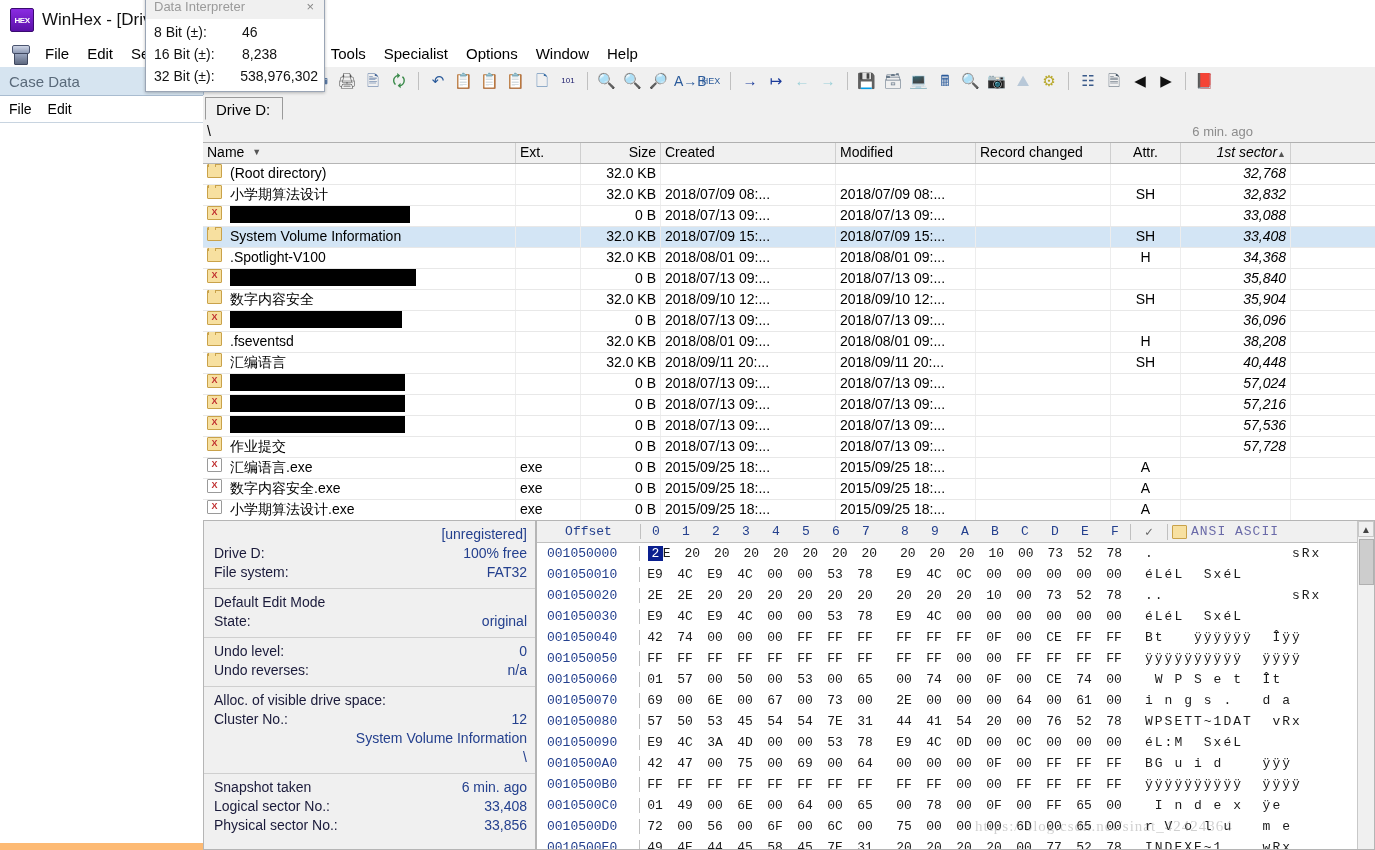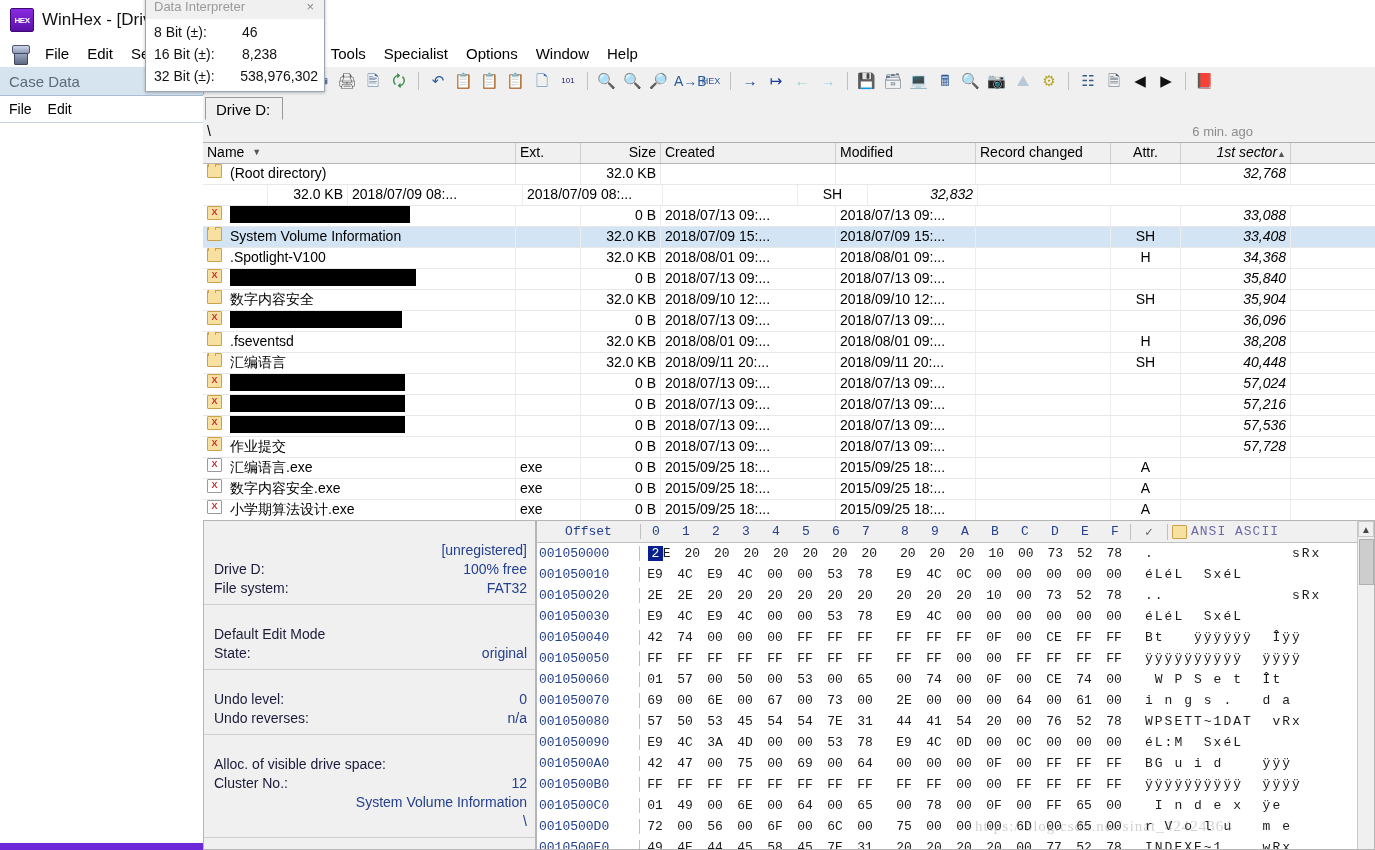--- a/index.html
+++ b/index.html
@@ -55,21 +55,21 @@
   }
   .tb-ico{width:22px;height:20px;margin:0 2px;position:relative;display:inline-block;}
   .tb-sep{width:1px;height:18px;background:#c0c0c0;margin:0 6px;}
 
   
   .gly{font-size:15px;line-height:20px;text-align:center;display:block;width:22px;}
 
   
   .sidebar{
     position:absolute;left:0;top:67px;width:203px;height:783px;
-    background:#6d28d9;border-right:1px solid #a9bcd0;text-align:center;
+    background:#fdba74;border-right:1px solid #a9bcd0;text-align:center;
   }
   .sidebar-header{
     height:28px;background:#d6e4f0;border-bottom:1px solid #a9bcd0;
     display:flex;align-items:center;padding-left:9px;
     font-size:15px;color:#5a6a7a;
   }
   .sidebar-menu{
     height:26px;background:#ffffff;border-bottom:1px solid #c8d4e0;
     display:flex;align-items:center;padding-left:9px;gap:16px;
     font-size:14px;color:#000;
@@ -153,21 +153,21 @@
   .redacted{
     display:inline-block;height:17px;background:#000;vertical-align:middle;
   }
 
   
   .infopanel{
     position:absolute;left:0;top:425px;width:333px;height:330px;
     background:#f0f0f0;border:1px solid #b5b5b5;box-sizing:border-box;
     font-size:14px;color:#24408e;
   }
-  .ip-sec{padding:20px 8px 6px 10px;border-bottom:1px solid #cfcfcf;}
+  .ip-sec{padding:4px 8px 6px 10px;border-bottom:1px solid #cfcfcf;}
   .ip-row{display:flex;justify-content:space-between;line-height:19px;}
   .ip-row .lbl{color:#1a1a3a;}
   .ip-row .val{color:#24408e;text-align:right;}
   .ip-right{text-align:right;color:#24408e;line-height:19px;}
   .ip-full{line-height:19px;color:#1a1a3a;}
 
   
   .hexpanel{
     position:absolute;left:333px;top:425px;width:839px;height:330px;
     background:#ffffff;border:1px solid #b5b5b5;box-sizing:border-box;
@@ -185,21 +185,21 @@
   .hh-tick{width:36px;text-align:center;border-left:1px solid #c0c0c0;border-right:1px solid #c0c0c0;color:#666;}
   .hh-ansi{flex:1;display:flex;align-items:center;gap:4px;padding-left:4px;color:#6a6aa8;letter-spacing:1px;}
   .ansi-ico{
     width:13px;height:12px;background:#f7e0a0;border:1px solid #c9a24a;border-radius:1px;
     position:relative;
   }
   .hexrow{
     display:flex;height:21px;align-items:center;
     font-family:"Liberation Mono", monospace;font-size:13px;
   }
-  .hr-off{width:103px;text-align:left;padding-left:2px;color:#24408e;border-right:1px solid #c0c0c0;box-sizing:border-box;}
+  .hr-off{width:103px;text-align:left;padding-left:10px;color:#24408e;border-right:1px solid #c0c0c0;box-sizing:border-box;}
   .hr-bytes{width:489px;display:flex;color:#1a1a1a;}
   .hr-bytes span{width:30px;text-align:center;}
   .hr-bytes span.gap{margin-left:9px;}
   .hr-bytes span.hl{background:#0a1f8f;color:#fff;width:15px;margin-left:8px;}
   .hr-ascii{
     flex:1;padding-left:16px;color:#1a1a1a;white-space:pre;letter-spacing:2px;
     font-family:"Liberation Mono", monospace;
   }
   .hexscroll{
     position:absolute;right:0;top:0;width:16px;height:328px;background:#f0f0f0;
@@ -419,20 +419,24 @@
           </div>
           <div class="c-ext"></div>
           <div class="c-size">32.0 KB</div>
           <div class="c-created"></div>
           <div class="c-modified"></div>
           <div class="c-record"></div>
           <div class="c-attr"></div>
           <div class="c-sector">32,768</div>
         </div>
         <div class="frow">
+          <div class="c-name">
+            <span class="ficon folder"></span>
+            <span>小学期算法设计</span>
+          </div>
           <div class="c-ext"></div>
           <div class="c-size">32.0 KB</div>
           <div class="c-created">2018/07/09  08:...</div>
           <div class="c-modified">2018/07/09  08:...</div>
           <div class="c-record"></div>
           <div class="c-attr">SH</div>
           <div class="c-sector">32,832</div>
         </div>
         <div class="frow">
           <div class="c-name">

